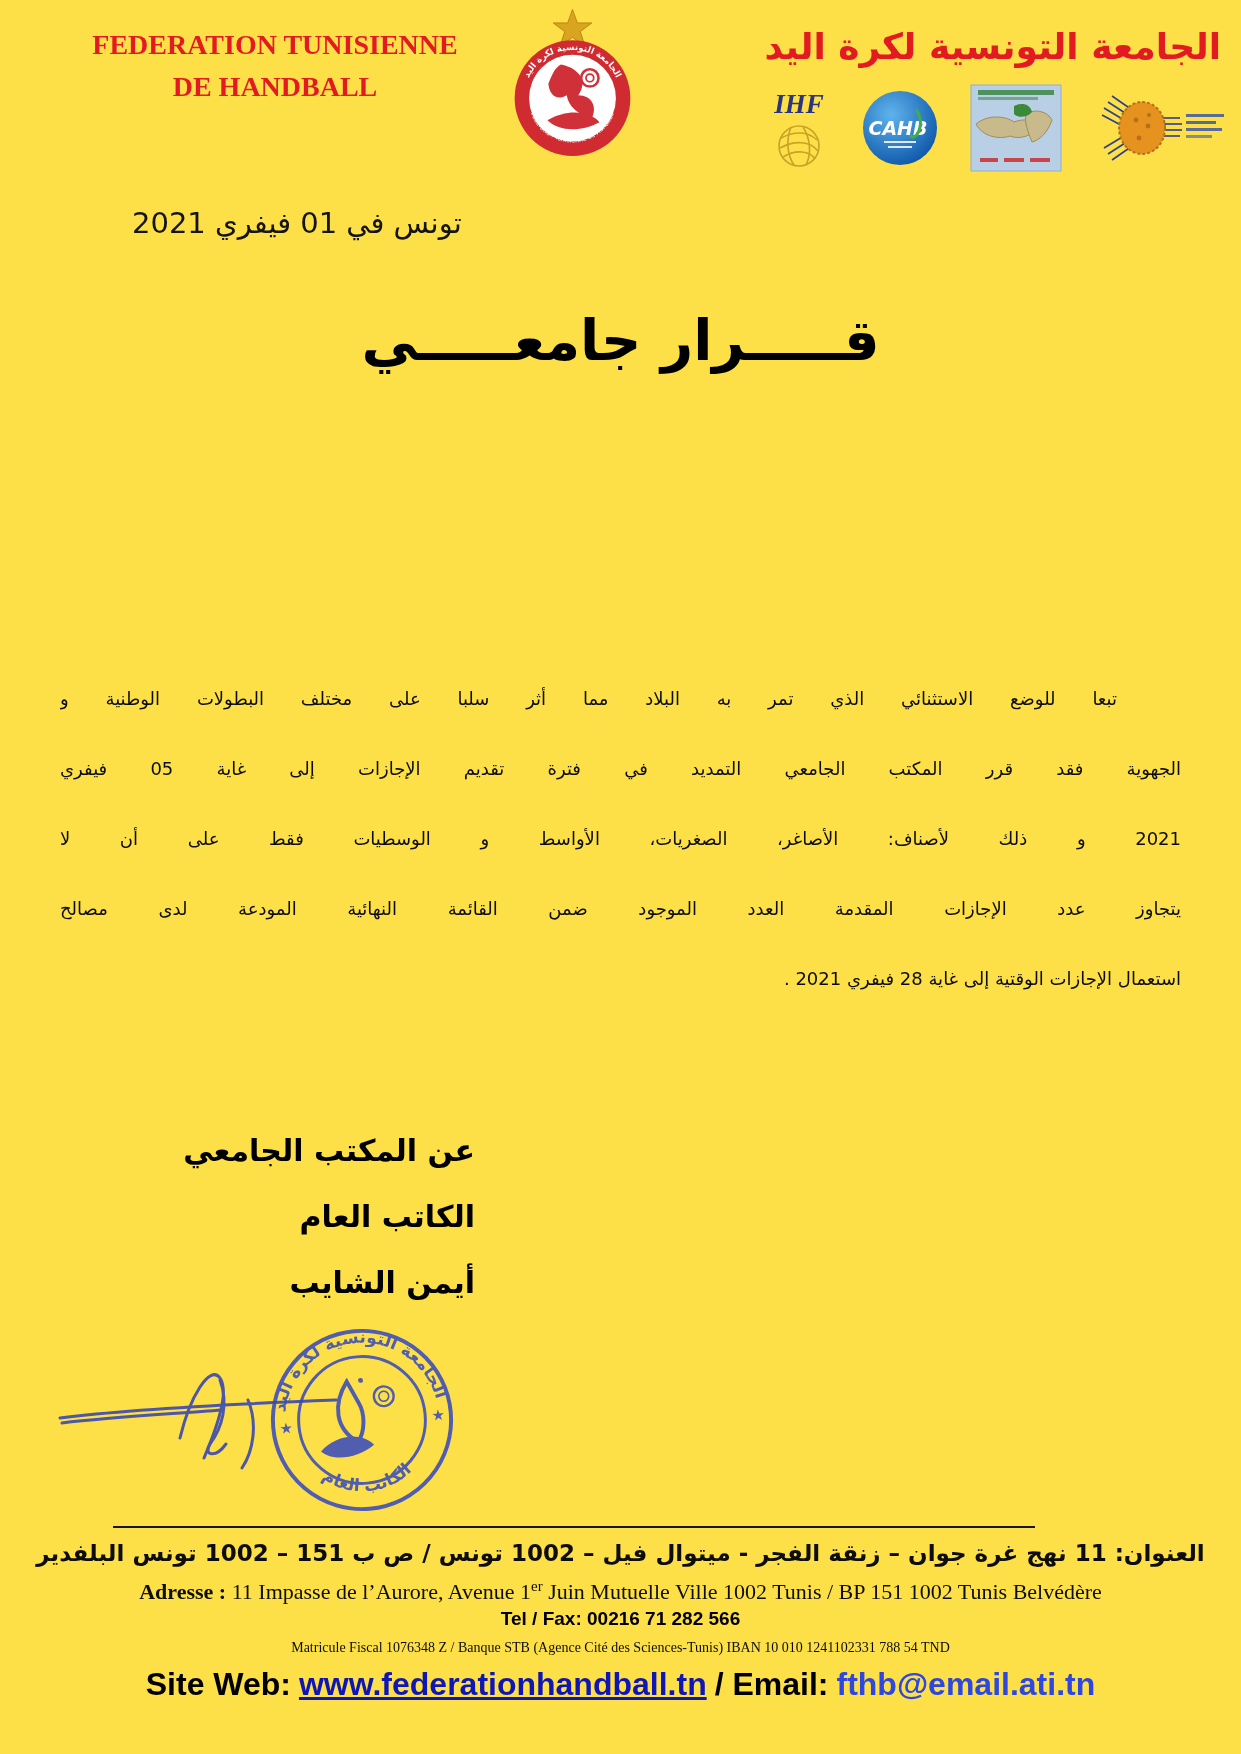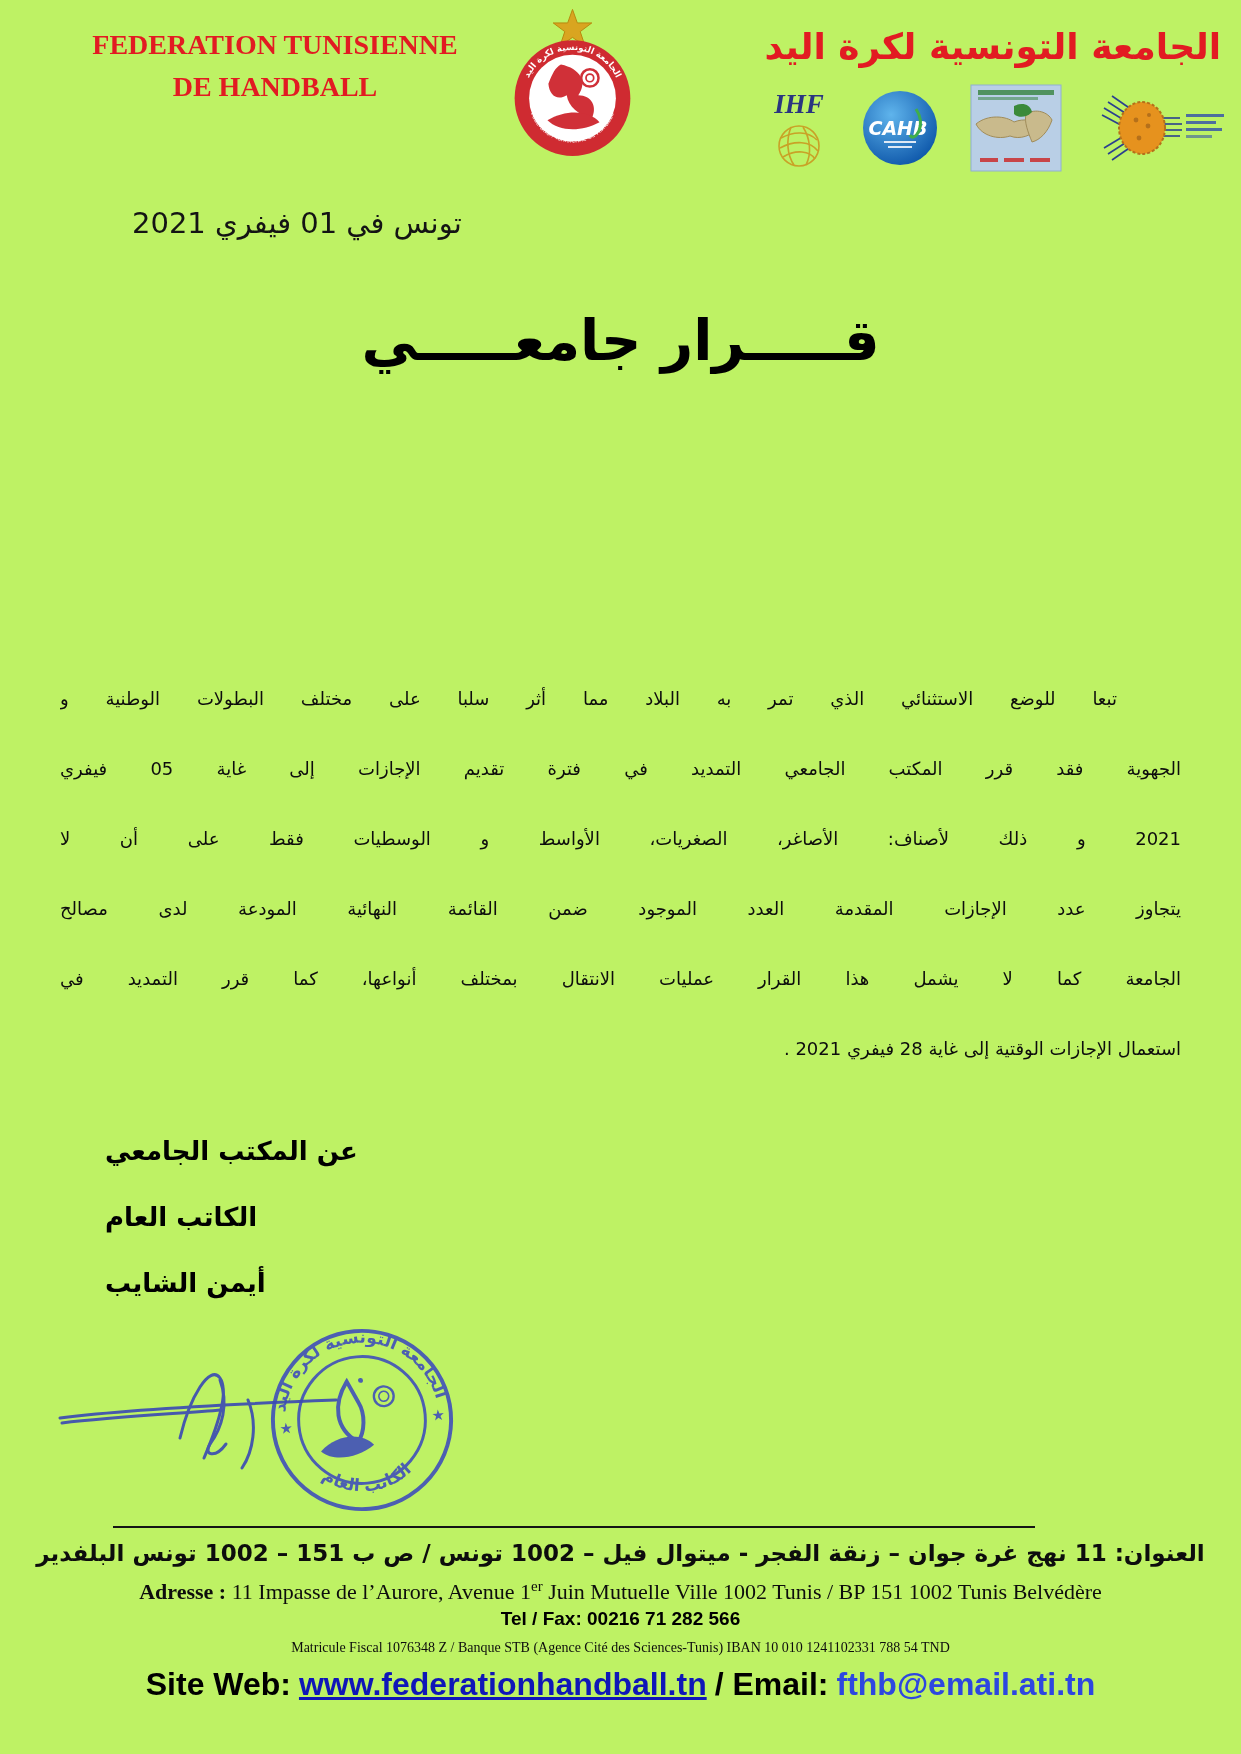--- a/index.html
+++ b/index.html
@@ -1,18 +1,18 @@
 <!DOCTYPE html>
 <html lang="ar"><head>
 <meta charset="utf-8">
 <style>
   html,body{margin:0;padding:0;background:#888;}
   .page{
     position:relative; width:1241px; height:1754px; margin:0 auto;
-    background:#bef264; overflow:hidden;
+    background:#fde047; overflow:hidden;
     font-family:"DejaVu Sans", sans-serif; color:#111;
   }
   
   .fr-title{
     position:absolute; left:70px; top:24px; width:410px;
     text-align:center; color:#e21b22;
     font-family:"Liberation Serif", serif; font-weight:700;
     font-size:28px; line-height:42px;
   }
   .crest{ position:absolute; left:505px; top:6px; width:135px; height:165px;}
@@ -41,22 +41,22 @@
   .body-line{
     direction:rtl; font-size:18px; color:#0d0d0d;
     height:70px; line-height:70px; overflow:hidden;
     text-align:justify; text-align-last:justify;
   }
   .body-line.first{ padding-right:64px; }
   .body-line.last{ text-align-last:right; }
   
   .sig-block{
     position:absolute; left:105px; top:1118px; width:370px;
-    text-align:left; direction:rtl;
-    font-weight:700; font-size:26px; color:#000;
+    text-align:right; direction:rtl;
+    font-weight:700; font-size:30px; color:#000;
   }
   .sig-block div{ height:66px; line-height:66px; }
   .stamp{ position:absolute; left:263px; top:1321px; width:198px; height:198px;
           transform:rotate(-5deg); opacity:.92; }
   .ink{ position:absolute; left:52px; top:1338px; width:330px; height:165px; }
   
   .divider{ position:absolute; left:113px; top:1526px; width:922px; height:2px; background:#151515; }
   .f-line{ position:absolute; left:0; width:100%; text-align:center; }
   .f-ar{ top:1540px; direction:rtl; font-weight:700; font-size:23px; color:#0d0d0d; }
   .f-fr{ top:1578px; font-family:"Liberation Serif", serif; font-size:22px; color:#0d0d0d;}
@@ -167,21 +167,20 @@
 
   <div class="date-line">تونس في 01 فيفري 2021</div>
 
   <div class="doc-title">قـــــرار جامعـــــي</div>
 
   <div class="body-block">
     <div class="body-line first">تبعا للوضع الاستثنائي الذي تمر به البلاد مما أثر سلبا على مختلف البطولات الوطنية و</div>
     <div class="body-line">الجهوية فقد قرر المكتب الجامعي التمديد في فترة تقديم الإجازات إلى غاية 05 فيفري</div>
     <div class="body-line">2021 و ذلك لأصناف: الأصاغر، الصغريات، الأواسط و الوسطيات فقط على أن لا</div>
     <div class="body-line">يتجاوز عدد الإجازات المقدمة العدد الموجود ضمن القائمة النهائية المودعة لدى مصالح</div>
-    <div class="body-line">الجامعة كما لا يشمل هذا القرار عمليات الانتقال بمختلف أنواعها، كما قرر التمديد في</div>
     <div class="body-line last">استعمال الإجازات الوقتية إلى غاية 28 فيفري 2021 .</div>
   </div>
 
   <div class="sig-block">
     <div>عن المكتب الجامعي</div>
     <div>الكاتب العام</div>
     <div>أيمن الشايب</div>
   </div>
 
   <svg class="stamp" viewBox="0 0 200 200">

